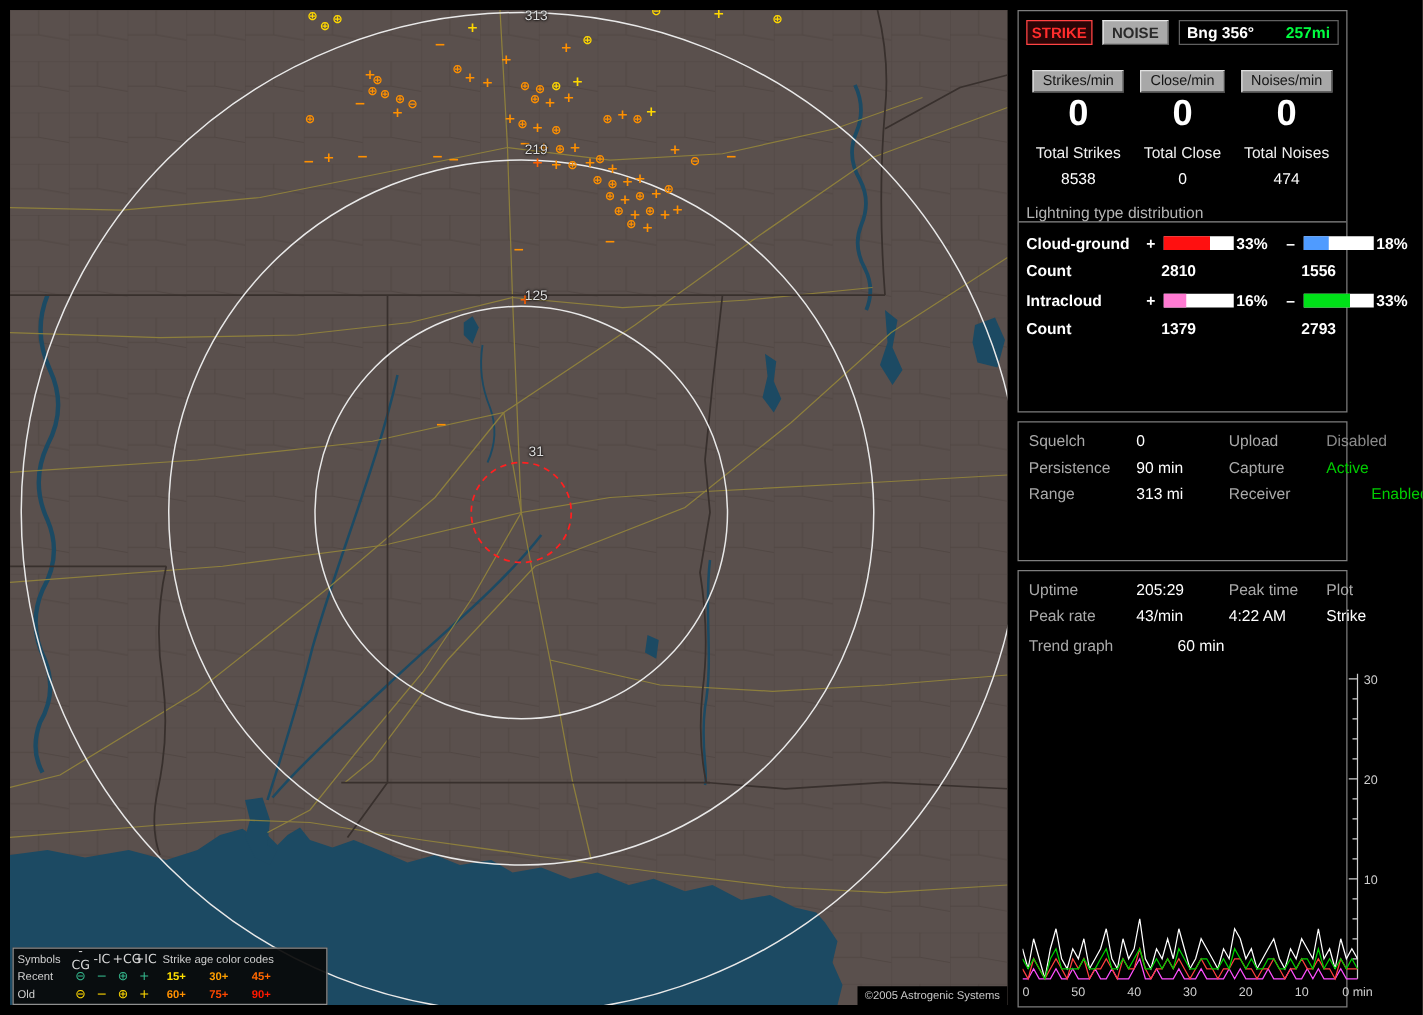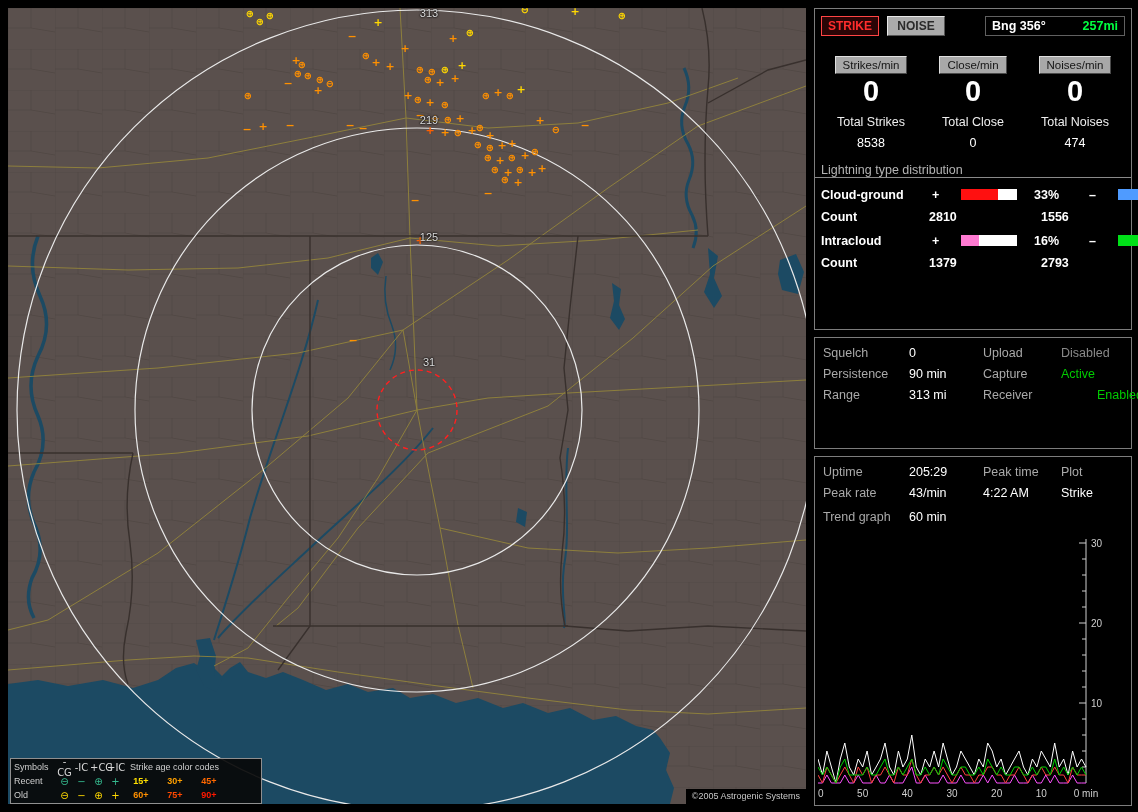--- a/index.html
+++ b/index.html
@@ -19,21 +19,21 @@
           border:1px solid #8f8f8f;font-size:9px;color:#cfcfcf;padding:1px 3px;}
   .lg-row{display:flex;align-items:center;height:14px;}
   .lg-c1{width:42px;}
   .lg-sym{width:17px;text-align:center;font-family:"DejaVu Sans",sans-serif;font-size:10px;}
   .lg-age{width:34px;text-align:center;font-weight:bold;}
   .lg-age-hdr{flex:1;padding-left:6px;}
   .map-copyright{position:absolute;right:0;bottom:0;background:#000;color:#c8c8c8;
                  font-size:9px;padding:2px 6px 3px;}
 
   
-  .panel-section{position:absolute;left:814px;width:318px;background:#000;
+  .panel-section{position:absolute;left:814px;width:264px;background:#000;
                  border:1px solid #7d7d7d;color:#fff;font-size:12.5px;}
   #p1{top:8px;height:322px;}
   #p2{top:337px;height:112px;}
   #p3{top:456px;height:350px;}
 
   .p-row1{display:flex;align-items:center;gap:8px;padding:7px 6px 0 6px;}
   .btn{font-family:inherit;font-size:12px;font-weight:bold;padding:2px 0;width:58px;
        text-align:center;cursor:pointer;}
   .btn-strike{background:#2a0506;color:#ff2d2d;border:1px solid #ff4444;}
   .btn-noise{background:#aaa;color:#2a2a2a;border:1px solid;border-color:#e8e8e8 #555 #555 #e8e8e8;}
@@ -43,32 +43,32 @@
   .counters{display:flex;justify-content:space-between;padding:20px 6px 0 6px;}
   .counter{width:100px;text-align:center;}
   .counter-label{display:inline-block;background:#a8a8a8;color:#151515;font-size:11.5px;
                  border:1px solid;border-color:#e0e0e0 #4a4a4a #4a4a4a #e0e0e0;padding:2px 7px;cursor:pointer;}
   .counter-value{font-size:29px;font-weight:bold;color:#fff;margin-top:2px;line-height:1.1;}
   .counter-total-label{font-size:12.5px;color:#efefef;margin-top:7px;}
   .counter-total{font-size:12.5px;color:#fff;margin-top:7px;}
 
   .dist{margin-top:13px;}
   .dist-title{color:#b4b4b4;font-size:12.5px;padding:0 6px 0 6px;border-bottom:1px solid #8a8a8a;}
-  .dist-row{display:grid;grid-template-columns:94px 12px 56px 38px 12px 56px 32px;column-gap:17px;
+  .dist-row{display:grid;grid-template-columns:94px 12px 56px 38px 12px 56px 32px;column-gap:2px;
             align-items:center;padding:0 4px 0 6px;margin-top:10px;font-weight:bold;}
   .bar{height:11px;background:#fff;display:block;}
   .bar i{display:block;height:100%;}
   .dist-count{display:grid;grid-template-columns:108px 112px auto;padding:0 6px;margin-top:8px;font-weight:bold;}
 
   .datetime{margin:4px;background:#000;border:1px solid #5c5c5c;color:#00ff00;font-weight:bold;
             font-size:15px;padding:3px 5px;letter-spacing:.3px;}
   .grid4{display:grid;grid-template-columns:86px 74px 78px auto;row-gap:7px;padding:8px 0 0 8px;}
   .lbl{color:#a9a9a9;}
   .val{color:#fff;}
-  .trend-row{display:grid;grid-template-columns:86px auto;padding:10px 0 0 8px;}
+  .trend-row{display:grid;grid-template-columns:86px auto;padding:10px 0 0 8px;gap:33px;}
   #trend-svg{position:absolute;left:3px;top:78px;}
   .tick{fill:#cfcfcf;font-size:10px;font-family:"Liberation Sans",sans-serif;}
 </style>
 </head>
 <body>
 
 <div class="screen">
 
   <div class="map">
     <svg id="map-svg" width="798" height="796" viewBox="0 0 798 796">

